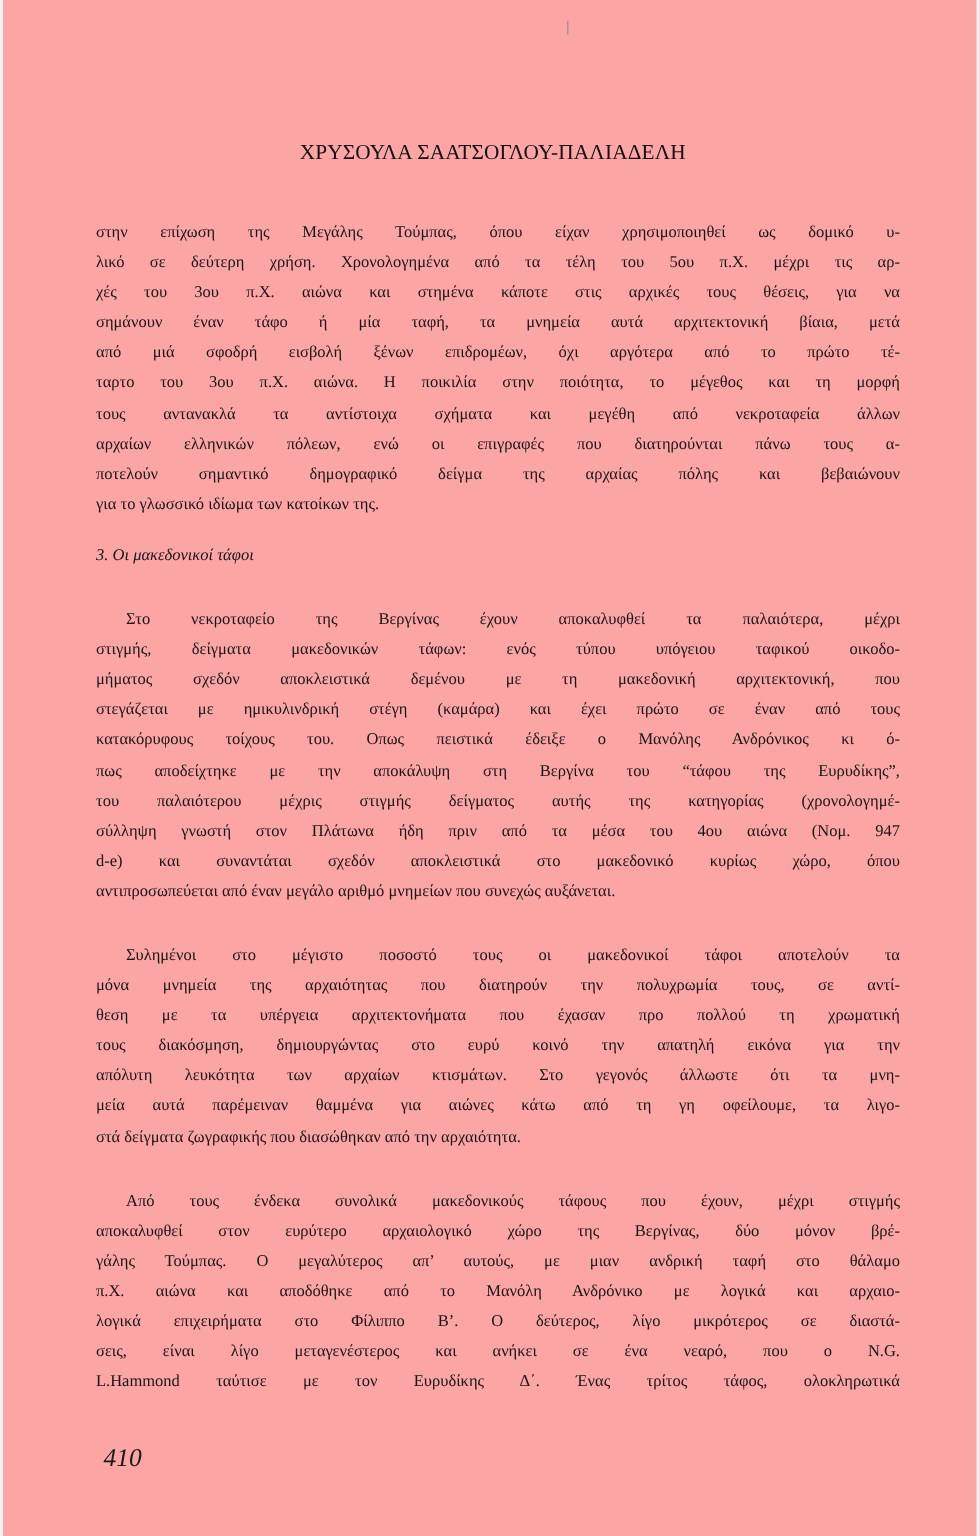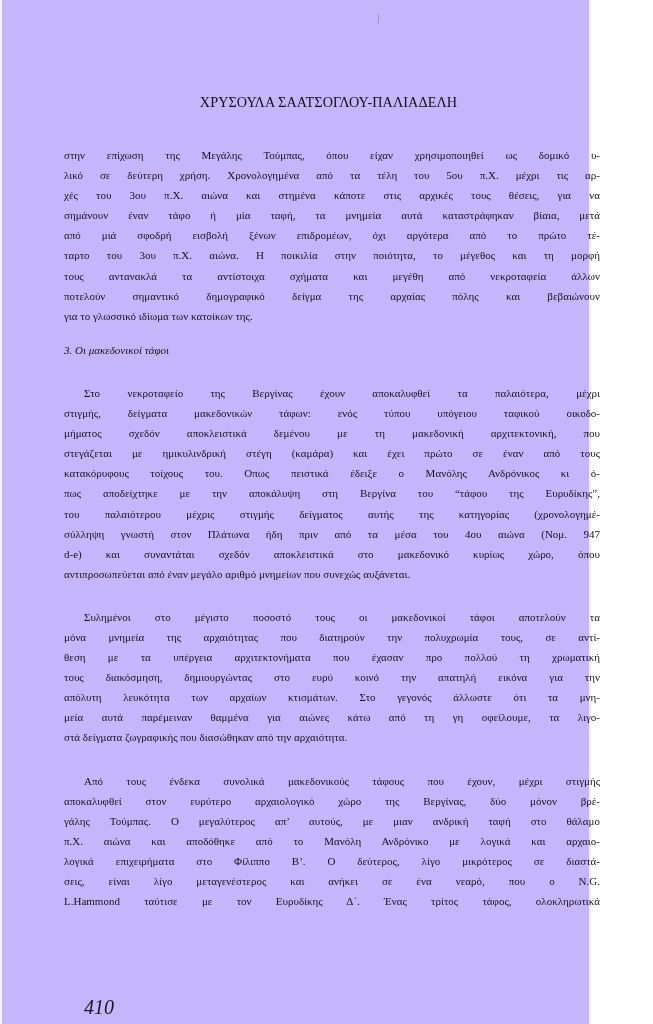--- a/index.html
+++ b/index.html
@@ -11,22 +11,22 @@
       width: 653px;
       height: 1024px;
       position: relative;
       overflow: hidden;
       font-family: "Liberation Serif", "DejaVu Serif", serif;
       color: #1a1a1a;
     }
     .page {
       position: absolute;
       left: 0; top: 0;
-      width: 591px; height: 1024px;
-      background: #c4b5fd;
+      width: 653px; height: 1024px;
+      background: #fca5a5;
       border-left: 2px solid #f1f1ee;
       border-right: 2px solid #f1f1ee;
       box-sizing: border-box;
     }
     .scan-mark {
       position: absolute;
       left: 376px; top: 14px;
       width: 1px; height: 9px;
       background: #9a9a9a;
     }
@@ -63,45 +63,45 @@
     .section-heading {
       display: block;
       font-style: italic;
       white-space: nowrap;
       margin-top: 14px;
       height: 20.1px;
     }
     .page-number {
       position: absolute;
       left: 67px;
-      top: 996px;
+      top: 962px;
       font-style: italic;
-      font-size: 20px;
+      font-size: 17px;
       color: #1a1a1a;
-      margin-left: 15px;
     }
   </style>
 </head>
 <body>
 
 <div class="page">
   <div class="scan-mark"></div>
 
   <div class="running-head">ΧΡΥΣΟΥΛΑ ΣΑΑΤΣΟΓΛΟΥ-ΠΑΛΙΑΔΕΛΗ</div>
 
   <div class="body-text">
 
     <div>
       <span class="line">στην επίχωση της Μεγάλης Τούμπας, όπου είχαν χρησιμοποιηθεί ως δομικό υ-</span>
       <span class="line">λικό σε δεύτερη χρήση. Χρονολογημένα από τα τέλη του 5ου π.Χ. μέχρι τις αρ-</span>
       <span class="line">χές του 3ου π.Χ. αιώνα και στημένα κάποτε στις αρχικές τους θέσεις, για να</span>
-      <span class="line">σημάνουν έναν τάφο ή μία ταφή, τα μνημεία αυτά καταστράφηκαν βίαια,  μετά</span>
+      <span class="line">σημάνουν έναν τάφο ή μία ταφή, τα μνημεία αυτά αρχιτεκτονική βίαια,  μετά</span>
       <span class="line">από μιά σφοδρή εισβολή ξένων επιδρομέων, όχι αργότερα από το πρώτο τέ-</span>
       <span class="line">ταρτο του 3ου π.Χ. αιώνα. Η ποικιλία στην ποιότητα, το μέγεθος και τη μορφή</span>
       <span class="line">τους αντανακλά τα αντίστοιχα σχήματα και μεγέθη από νεκροταφεία άλλων</span>
+      <span class="line">αρχαίων ελληνικών πόλεων, ενώ οι επιγραφές που διατηρούνται πάνω τους α-</span>
       <span class="line">ποτελούν σημαντικό δημογραφικό δείγμα της αρχαίας πόλης και βεβαιώνουν</span>
       <span class="line last">για το γλωσσικό ιδίωμα των κατοίκων της.</span>
     </div>
 
     <span class="section-heading">3. Οι μακεδονικοί τάφοι</span>
 
     <div>
       <span class="line in1">Στο νεκροταφείο της Βεργίνας έχουν αποκαλυφθεί τα παλαιότερα, μέχρι</span>
       <span class="line">στιγμής, δείγματα  μακεδονικών τάφων: ενός τύπου υπόγειου ταφικού οικοδο-</span>
       <span class="line">μήματος σχεδόν αποκλειστικά δεμένου με τη μακεδονική αρχιτεκτονική, που</span>

